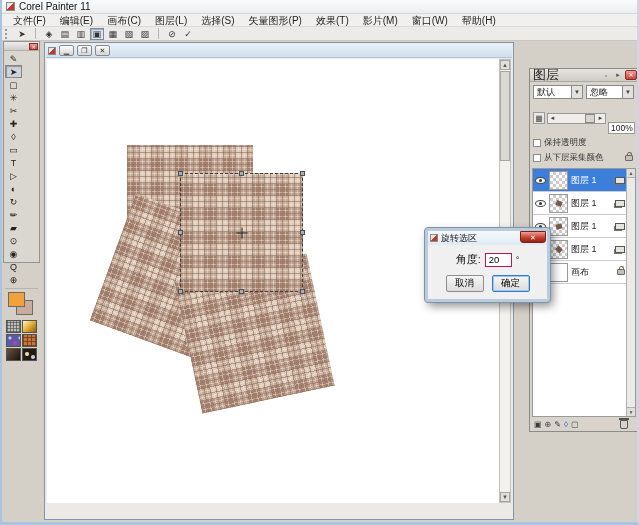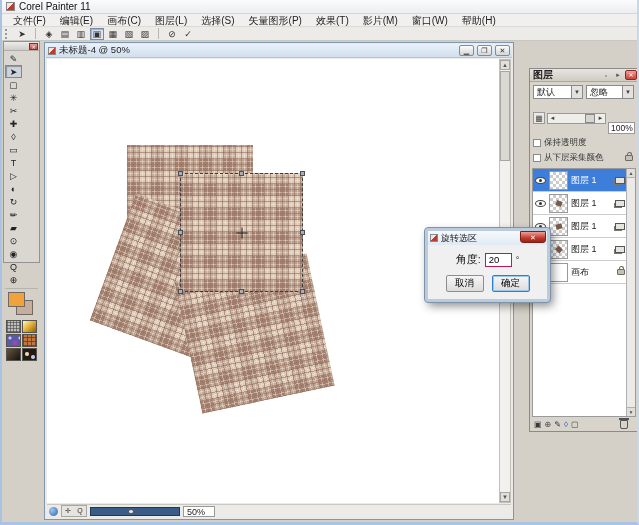--- a/index.html
+++ b/index.html
@@ -110,21 +110,21 @@
   .mini-btns span { width:12px; height:10px; font-size:7px; line-height:10px; text-align:center; color:#333; }
   .zslider { width:90px; height:9px; background:#3a5d88; border:1px solid #1c3least8; border:1px solid #1c3858; position:relative; }
   .zthumb { position:absolute; left:42%; top:1px; width:6px; height:5px; background:#ececec; border:1px solid #555; border-radius:50%; }
   .zoombox { width:32px; height:11px; background:#fff; border:1px solid #999; font-size:9px; line-height:10px; padding-left:3px; }
 
   
   .layers { position:absolute; left:527px; top:68px; width:110px; height:364px;
     background:#d8d4cc; border:1px solid #8a8a8a; display:flex; flex-direction:column; }
   .lp-head { height:13px; background:linear-gradient(#e8e5df,#cfccc4); border-bottom:1px solid #aaa8a2;
     display:flex; align-items:center; padding:0 1px 0 3px; gap:2px; }
-  .lp-head .t { font-size:10px; font-weight:bold; color:#222; flex:1; }
+  .lp-head .t { font-size:13px; font-weight:normal; color:#222; flex:1; }
   .lp-mini { font-size:7px; color:#555; width:10px; text-align:center; }
   .pclose { width:12px; height:10px; background:linear-gradient(#f0a098,#c8443a); border:1px solid #8a2a24;
     border-radius:2px; color:#fff; font-size:6px; line-height:9px; text-align:center; }
   .lp-controls { padding:3px 3px 2px 3px; }
   .dd { background:#fff; border:1px solid #8a8a8a; height:14px; font-size:9px;
     display:inline-flex; align-items:center; padding-left:3px; vertical-align:top; }
   .dd .arr { margin-left:auto; width:11px; height:100%; background:#e4e2de; border-left:1px solid #8a8a8a;
     font-size:6px; display:flex; align-items:center; justify-content:center; color:#444; }
   .dd1 { width:50px; } .dd2 { width:48px; margin-left:3px; }
   .oprow { display:flex; align-items:center; gap:2px; margin-top:3px; }
@@ -253,21 +253,20 @@
       <span class="csw sw-pattern"></span>
       <span class="csw sw-weave"></span>
       <span class="csw sw-look"></span>
       <span class="csw sw-nozzle"></span>
     </div>
   </div>
 
   <div class="docwin">
     <div class="doc-titlebar">
       <span class="appicon" style="width:8px;height:8px;"></span>
-      <span class="t">未标题-4 @ 50%</span>
       <span class="wbtn">▁</span>
       <span class="wbtn">❐</span>
       <span class="wbtn">✕</span>
     </div>
 
     <div class="canvas">
       <div class="sq sq1 weave"></div>
       <div class="sq sq3 weave"></div>
       <div class="sq sq4 weave"></div>
       <div class="sq sq2 weave"></div>
@@ -283,31 +282,20 @@
         <span class="cross"></span>
       </div>
     </div>
 
     <div class="vscroll">
       <span class="sbtn" style="top:0;">▲</span>
       <span class="vthumb"></span>
       <span class="sbtn" style="bottom:0;">▼</span>
     </div>
 
-    <div class="doc-status">
-      <span class="orb"></span>
-      <span class="mini-btns">
-        <span>✛</span>
-        <span>Q</span>
-      </span>
-      <span class="zslider">
-        <span class="zthumb"></span>
-      </span>
-      <span class="zoombox">50%</span>
-    </div>
   </div>
 
   <div class="layers">
     <div class="lp-head">
       <span class="t">图层</span>
       <span class="lp-mini">▫</span>
       <span class="lp-mini">▸</span>
       <span class="pclose">✕</span>
     </div>
 

